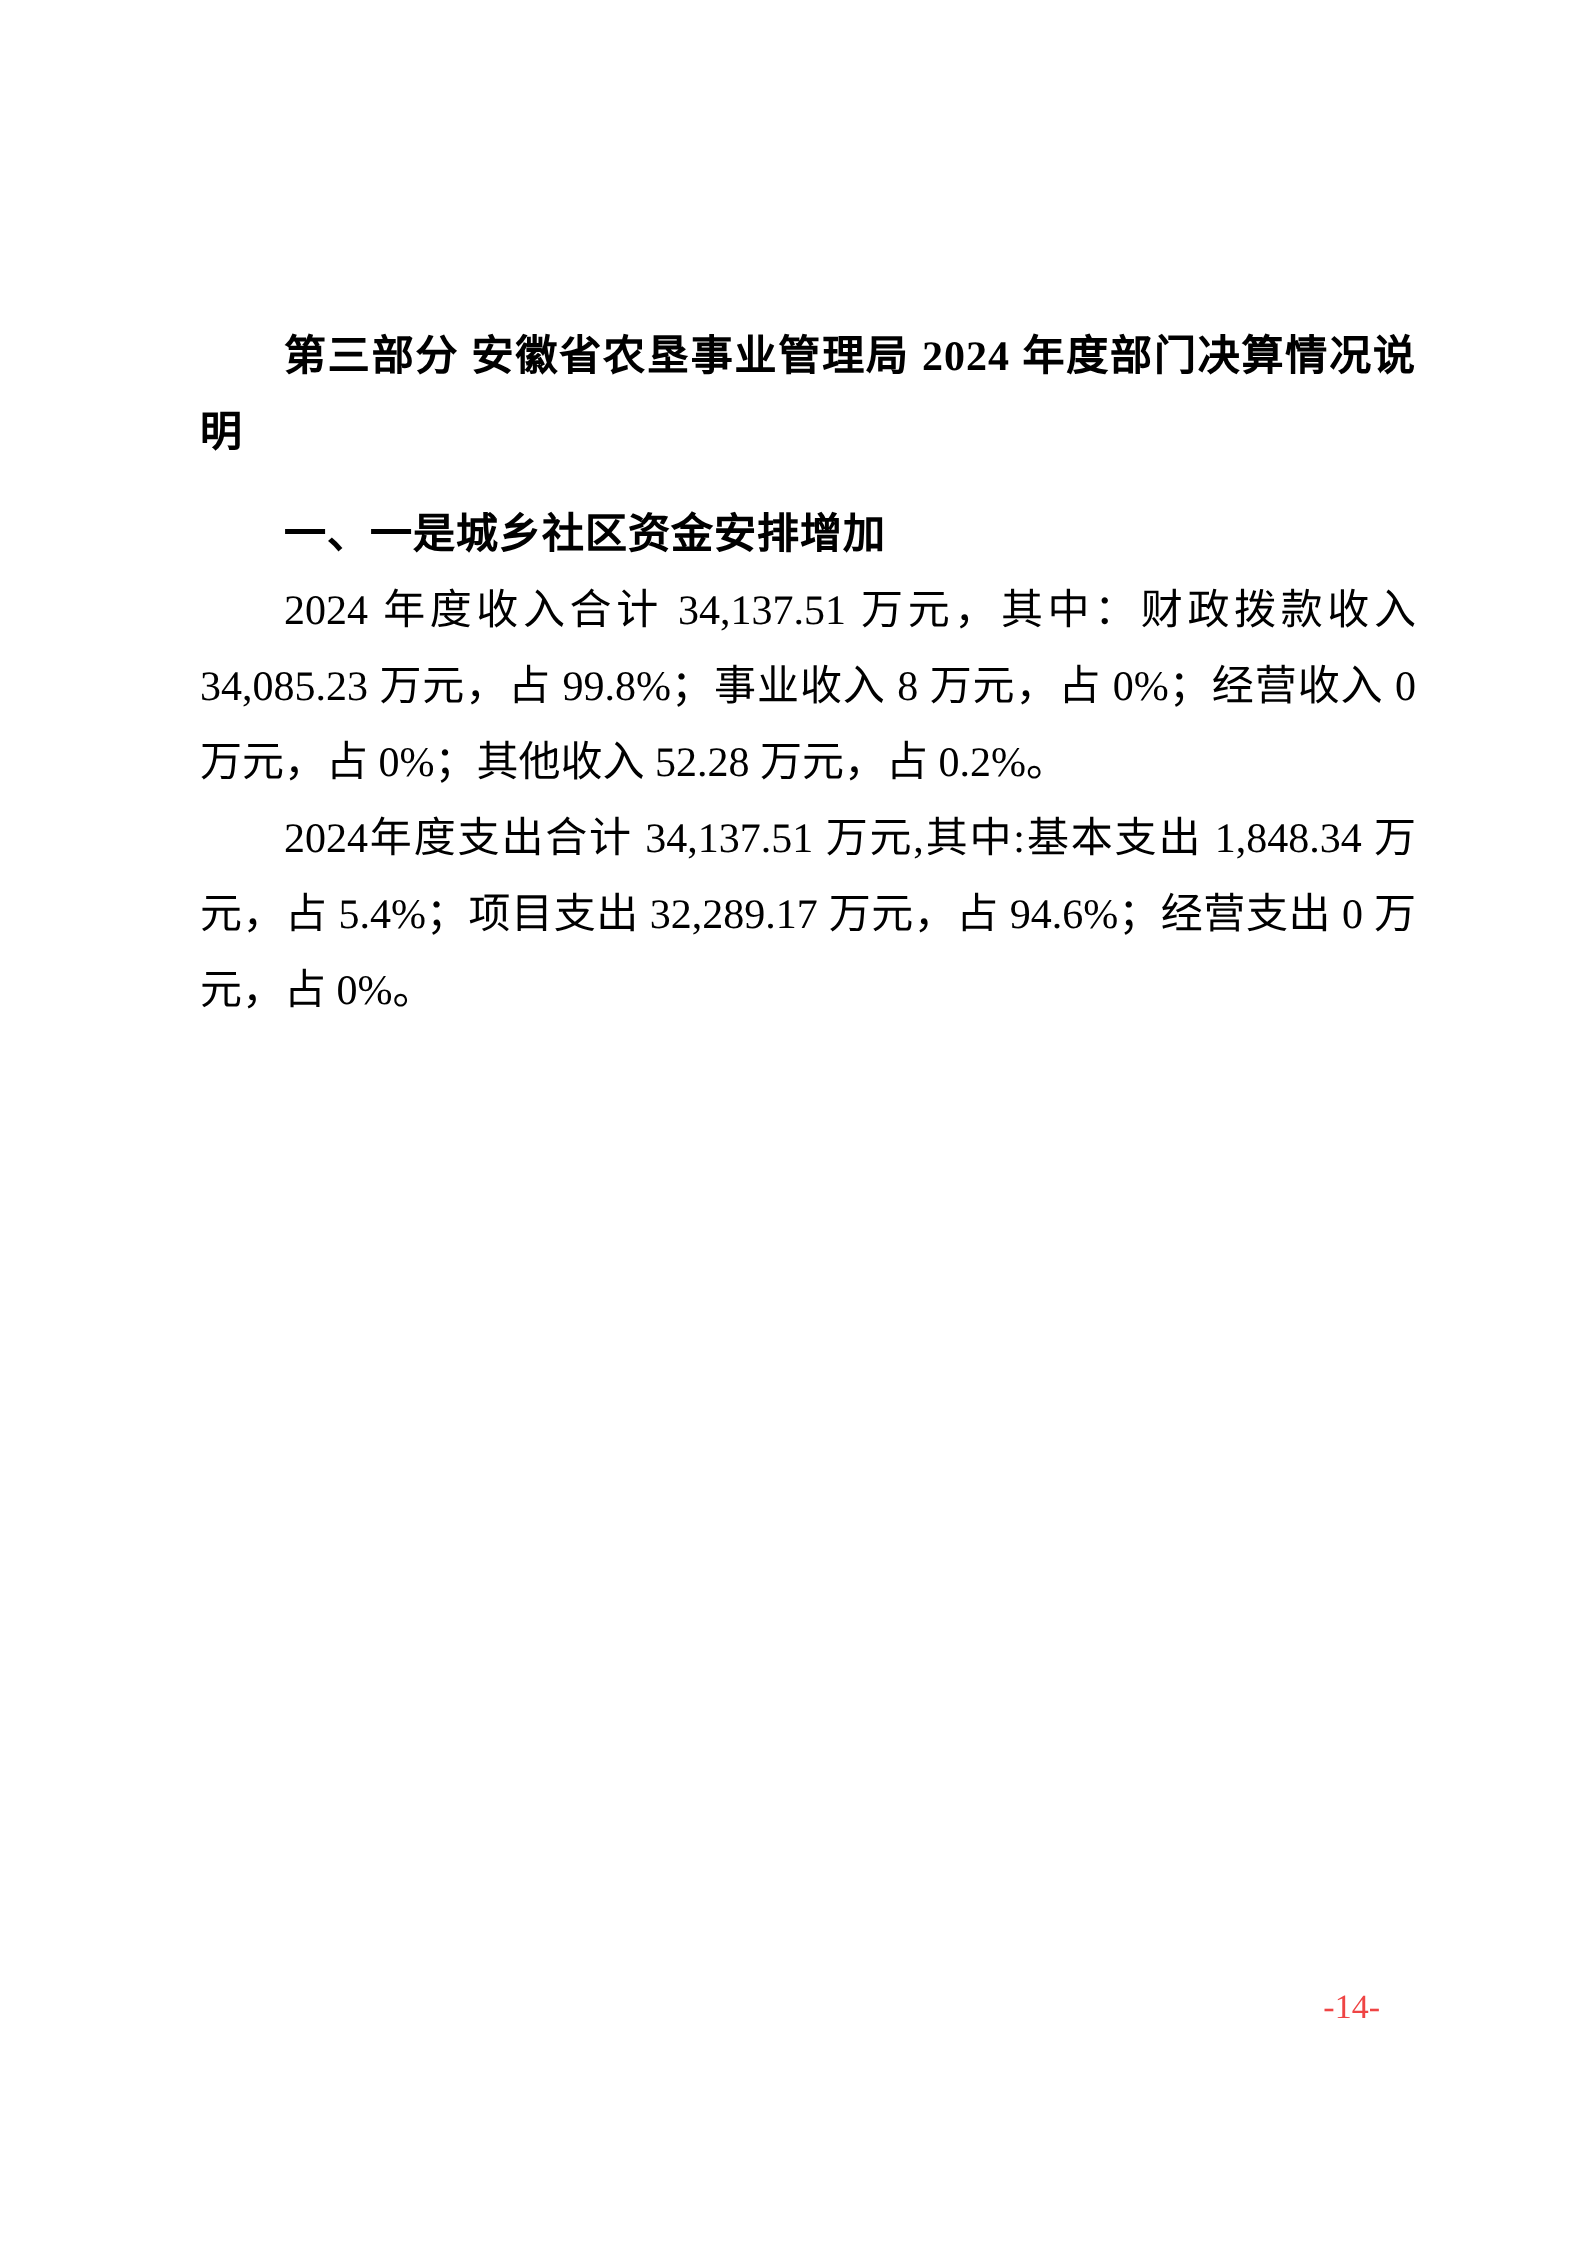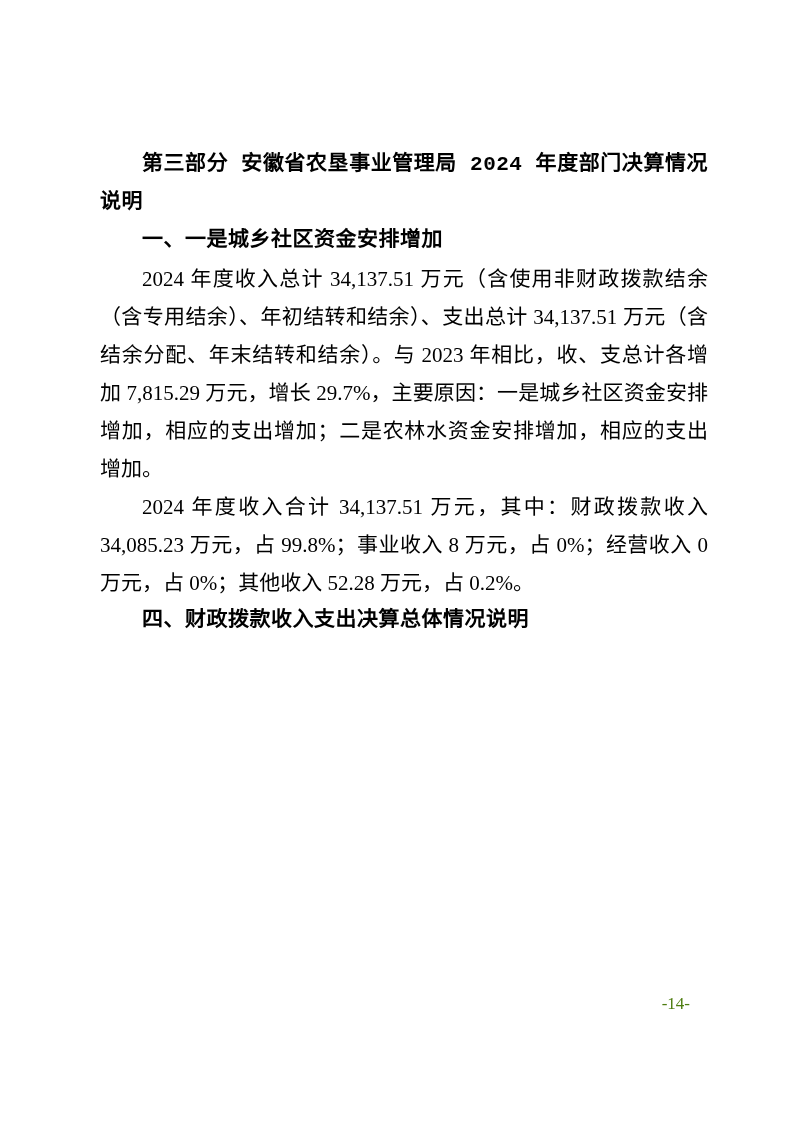--- a/index.html
+++ b/index.html
@@ -22,48 +22,48 @@
     width: 608px;
   }
   .block {
     margin: 0;
     padding: 0;
     font-size: 21px;
     line-height: 38px;
     text-indent: 2em;
   }
   .title-block, .heading-block {
-    font-family: Liberation Mono, monospace;
+    font-family: Liberation Serif, serif;
     font-weight: 700;
     letter-spacing: 0.5px;
+    margin-top: 13px;
   }
   .title-block {
     text-align: justify;
   }
   .paragraph-block {
     font-family: "Liberation Serif", "DejaVu Serif", serif;
     text-align: justify;
     text-justify: inter-character;
   }
   .page-number {
     position: absolute;
     top: 992px;
     right: 104px;
     font-size: 17px;
     line-height: 24px;
     font-family: "Liberation Serif", "DejaVu Serif", serif;
-    color: #4d7c0f;
+    color: #ef4444;
     text-align: center;
   }
 </style>
 </head>
 <body>
 
 <div class="page">
   <div class="content">
     <p class="block title-block">第三部分 安徽省农垦事业管理局 2024 年度部门决算情况说明</p>
     <p class="block heading-block">一、一是城乡社区资金安排增加</p>
-    <p class="block paragraph-block">2024 年度收入总计 34,137.51 万元（含使用非财政拨款结余（含专用结余）、年初结转和结余）、支出总计 34,137.51 万元（含结余分配、年末结转和结余）。与 2023 年相比，收、支总计各增加 7,815.29 万元，增长 29.7%，主要原因：一是城乡社区资金安排增加，相应的支出增加；二是农林水资金安排增加，相应的支出增加。</p>
     <p class="block paragraph-block">2024 年度收入合计 34,137.51 万元，其中：财政拨款收入 34,085.23 万元，占 99.8%；事业收入 8 万元，占 0%；经营收入 0 万元，占 0%；其他收入 52.28 万元，占 0.2%。</p>
-    <p class="block heading-block">四、财政拨款收入支出决算总体情况说明</p>
+    <p class="block paragraph-block">2024年度支出合计 34,137.51 万元,其中:基本支出 1,848.34 万元，占 5.4%；项目支出 32,289.17 万元，占 94.6%；经营支出 0 万元，占 0%。</p>
   </div>
   <div class="page-number">-14-</div>
 </div>
 
 </body></html>

